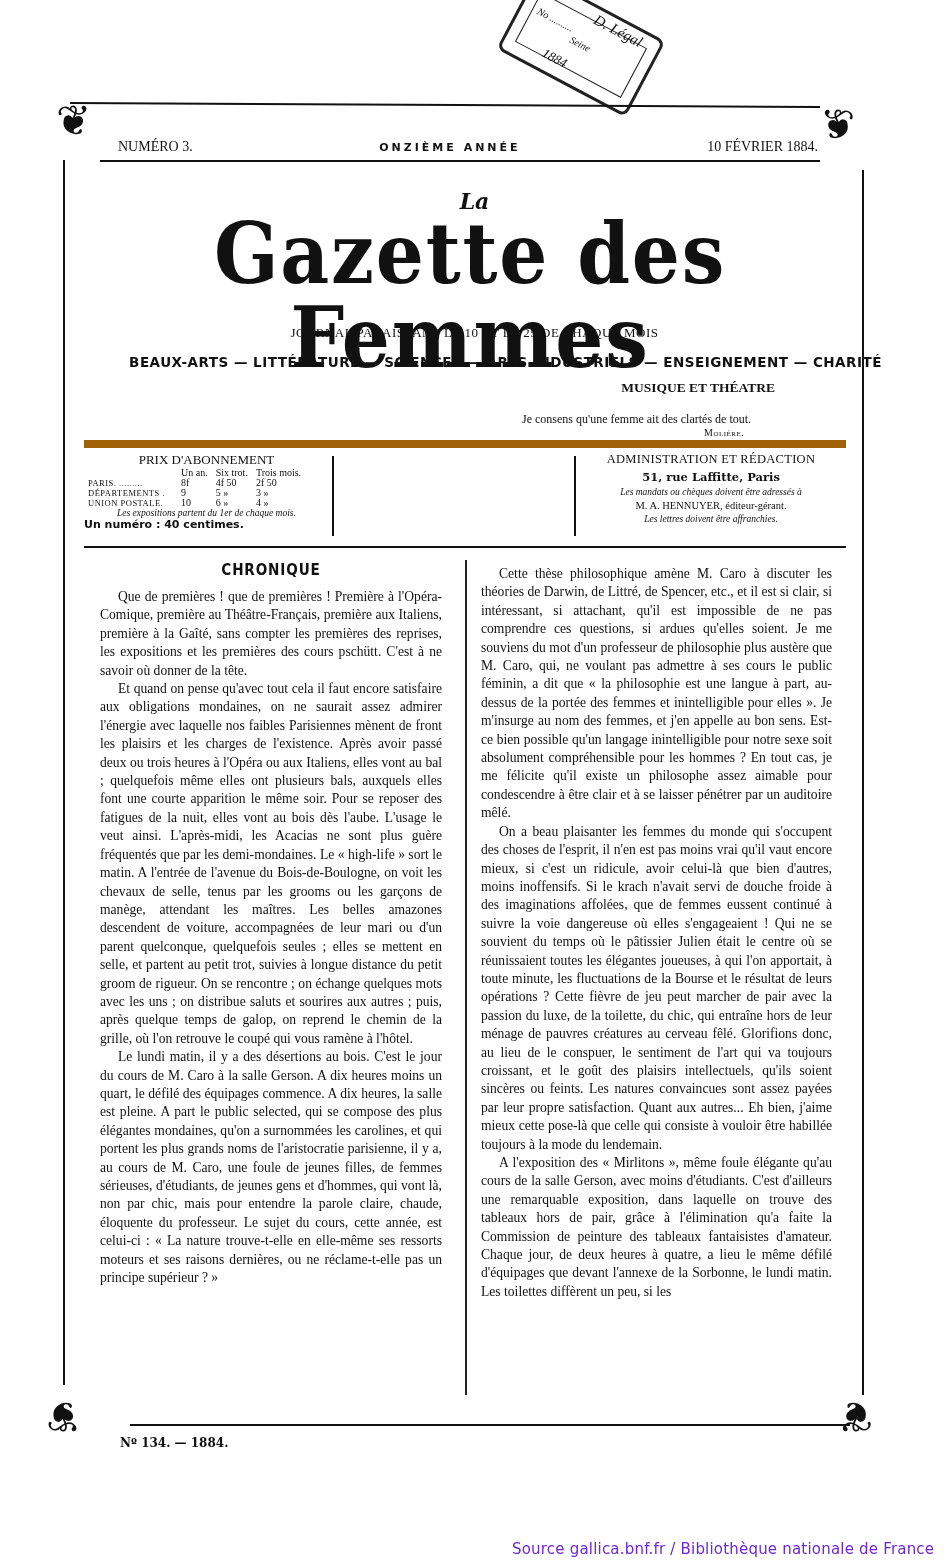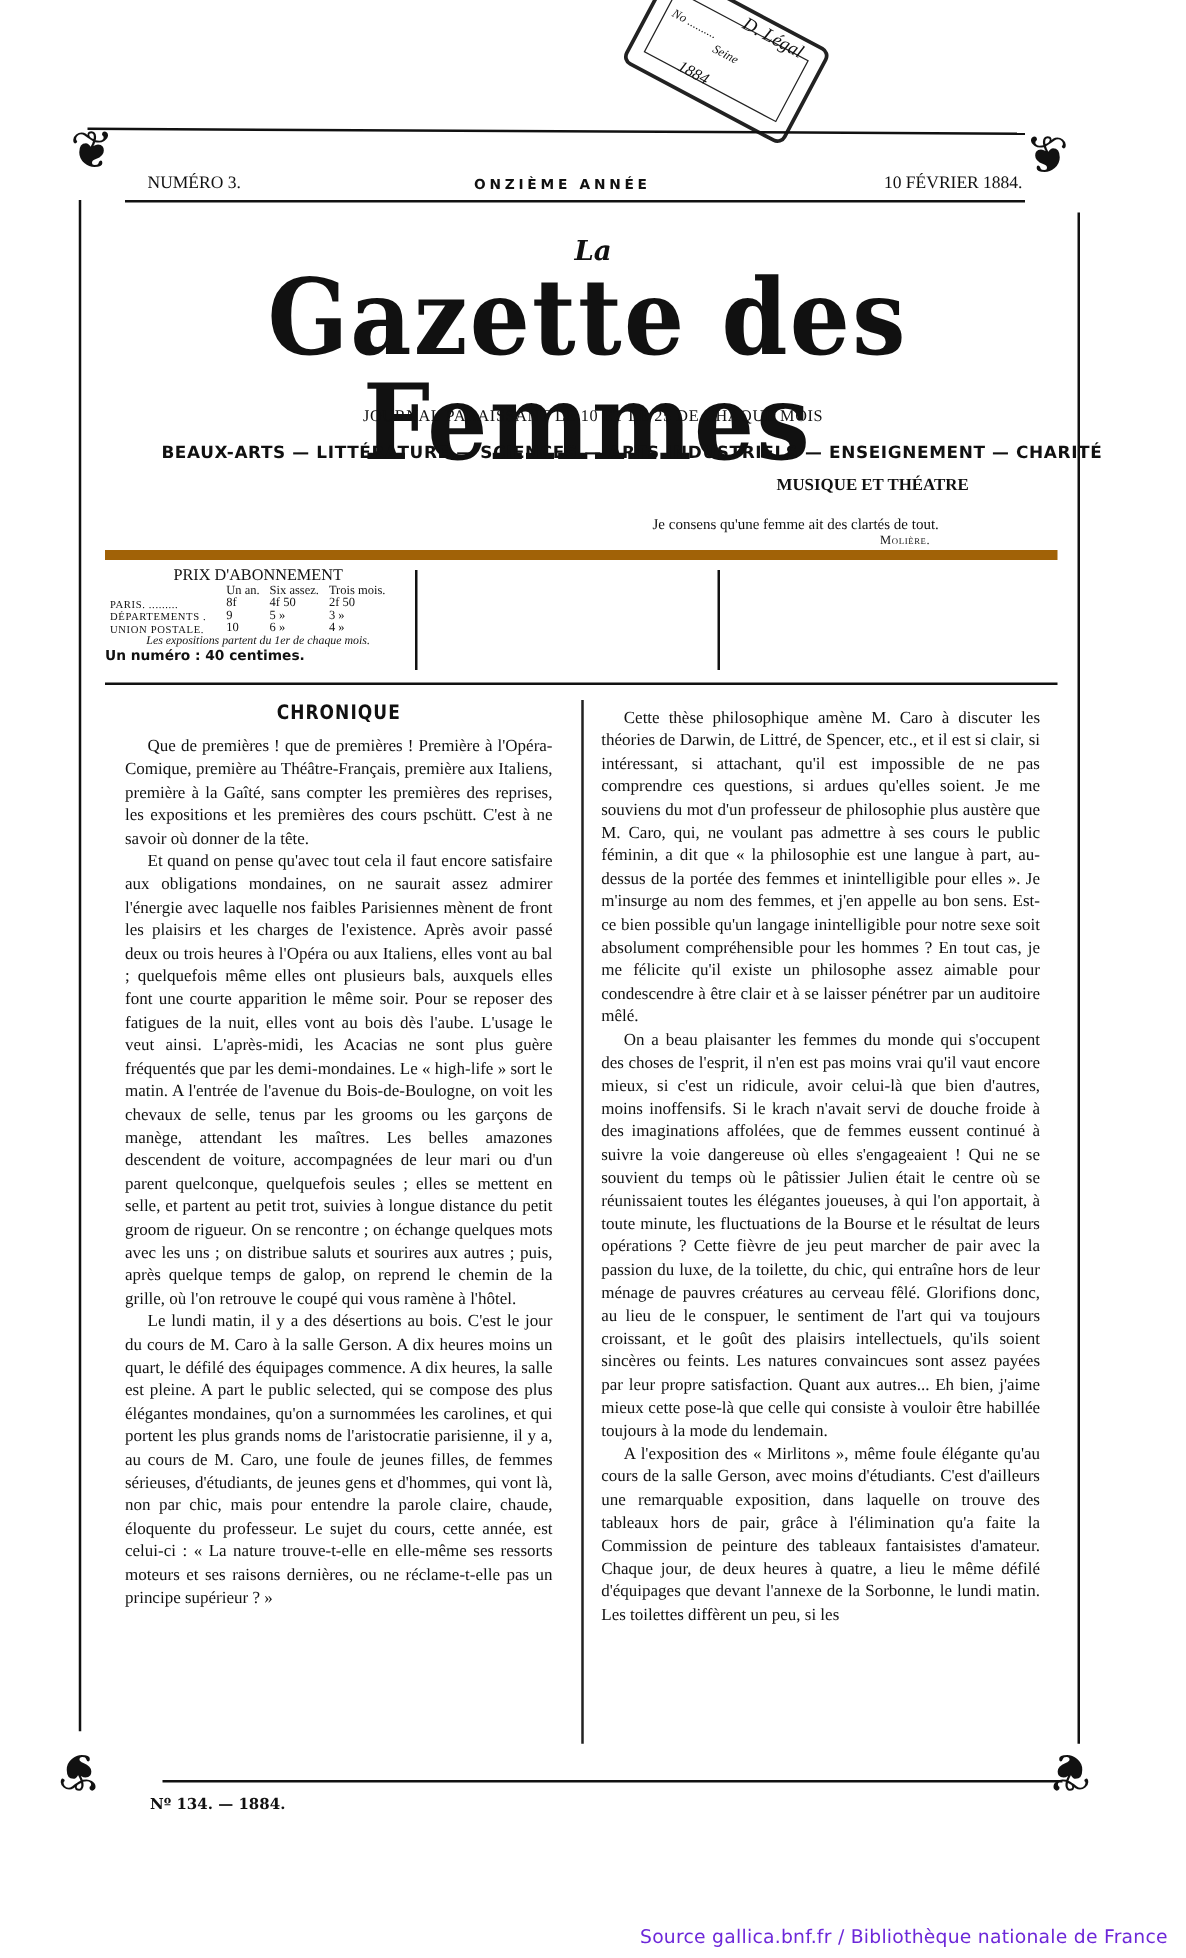--- a/index.html
+++ b/index.html
@@ -88,21 +88,21 @@
 <div class="abs epigraph-author">Molière.</div>
 
 <div class="abs info-box">
   <div class="info-col" style="left:0;top:4px;">
     <div class="price-title">PRIX D'ABONNEMENT</div>
     <table class="price-table">
       <tbody>
           <tr>
         <td class="rl"></td>
         <td>Un an.</td>
-        <td>Six assez.</td>
+        <td>Six trot.</td>
         <td>Trois mois.</td>
       </tr>
       <tr>
         <td class="rl">PARIS. .........</td>
         <td>8f</td>
         <td>4f 50</td>
         <td>2f 50</td>
       </tr>
       <tr>
         <td class="rl">DÉPARTEMENTS .</td>
@@ -116,20 +116,27 @@
         <td>6 »</td>
         <td>4 »</td>
       </tr>
     </tbody>
       </table>
     <div class="price-note">Les expositions partent du 1er de chaque mois.</div>
     <div class="price-single">Un numéro : 40 centimes.</div>
   </div>
   <div class="divider-v" style="left:248px;"></div>
   <div class="divider-v" style="left:490px;"></div>
+  <div class="info-col admin" style="left:496px;top:4px;">
+    <div class="a1">ADMINISTRATION ET RÉDACTION</div>
+    <div class="a2">51, rue Laffitte, Paris</div>
+    <div class="a3">Les mandats ou chèques doivent être adressés à</div>
+    <div class="a4">M. A. HENNUYER, éditeur-gérant.</div>
+    <div class="a5">Les lettres doivent être affranchies.</div>
+  </div>
 </div>
 
 <div class="abs chronique">CHRONIQUE</div>
 <div class="abs col-divider"></div>
 
 <div class="col col-left">
   <p>Que de premières ! que de premières ! Première à l'Opéra-Comique, première au Théâtre-Français, première aux Italiens, première à la Gaîté, sans compter les premières des reprises, les expositions et les premières des cours pschütt. C'est à ne savoir où donner de la tête.</p>
   <p>Et quand on pense qu'avec tout cela il faut encore satisfaire aux obligations mondaines, on ne saurait assez admirer l'énergie avec laquelle nos faibles Parisiennes mènent de front les plaisirs et les charges de l'existence. Après avoir passé deux ou trois heures à l'Opéra ou aux Italiens, elles vont au bal ; quelquefois même elles ont plusieurs bals, auxquels elles font une courte apparition le même soir. Pour se reposer des fatigues de la nuit, elles vont au bois dès l'aube. L'usage le veut ainsi. L'après-midi, les Acacias ne sont plus guère fréquentés que par les demi-mondaines. Le « high-life » sort le matin. A l'entrée de l'avenue du Bois-de-Boulogne, on voit les chevaux de selle, tenus par les grooms ou les garçons de manège, attendant les maîtres. Les belles amazones descendent de voiture, accompagnées de leur mari ou d'un parent quelconque, quelquefois seules ; elles se mettent en selle, et partent au petit trot, suivies à longue distance du petit groom de rigueur. On se rencontre ; on échange quelques mots avec les uns ; on distribue saluts et sourires aux autres ; puis, après quelque temps de galop, on reprend le chemin de la grille, où l'on retrouve le coupé qui vous ramène à l'hôtel.</p>
   <p>Le lundi matin, il y a des désertions au bois. C'est le jour du cours de M. Caro à la salle Gerson. A dix heures moins un quart, le défilé des équipages commence. A dix heures, la salle est pleine. A part le public selected, qui se compose des plus élégantes mondaines, qu'on a surnommées les carolines, et qui portent les plus grands noms de l'aristocratie parisienne, il y a, au cours de M. Caro, une foule de jeunes filles, de femmes sérieuses, d'étudiants, de jeunes gens et d'hommes, qui vont là, non par chic, mais pour entendre la parole claire, chaude, éloquente du professeur. Le sujet du cours, cette année, est celui-ci : « La nature trouve-t-elle en elle-même ses ressorts moteurs et ses raisons dernières, ou ne réclame-t-elle pas un principe supérieur ? »</p>
 </div>

